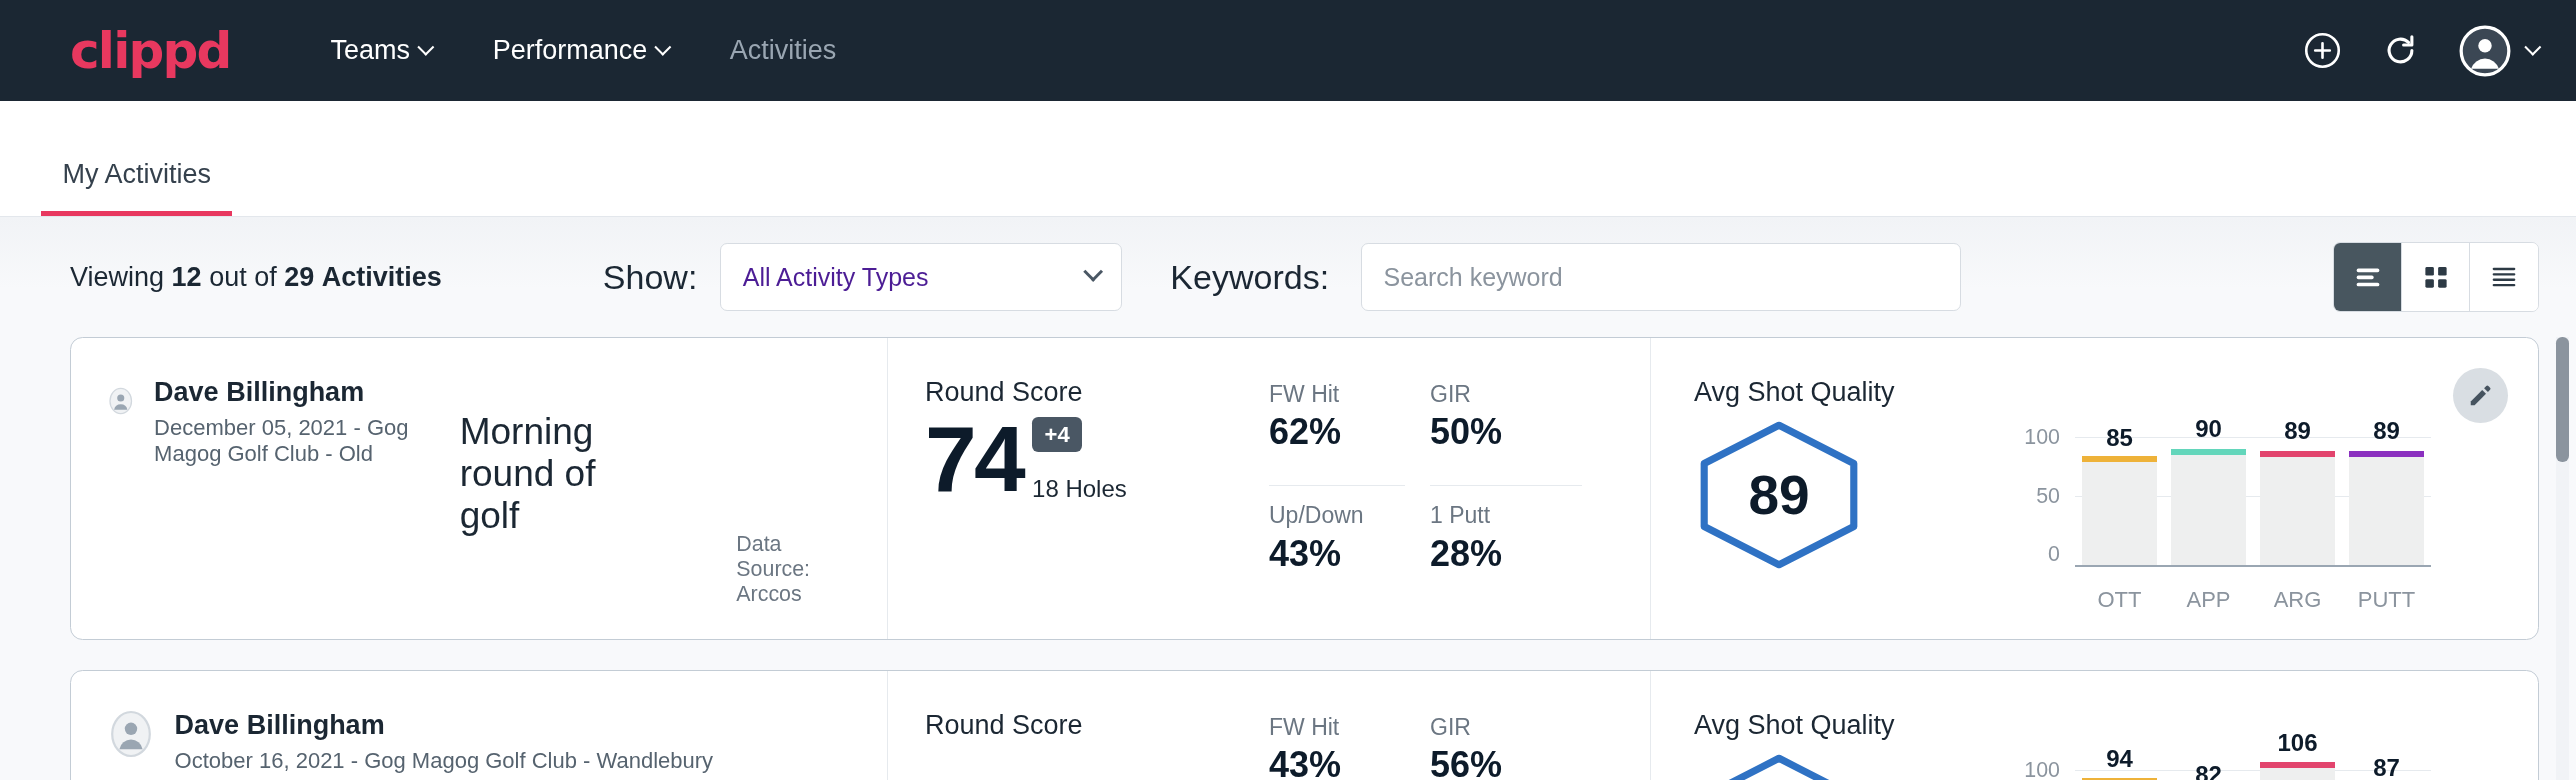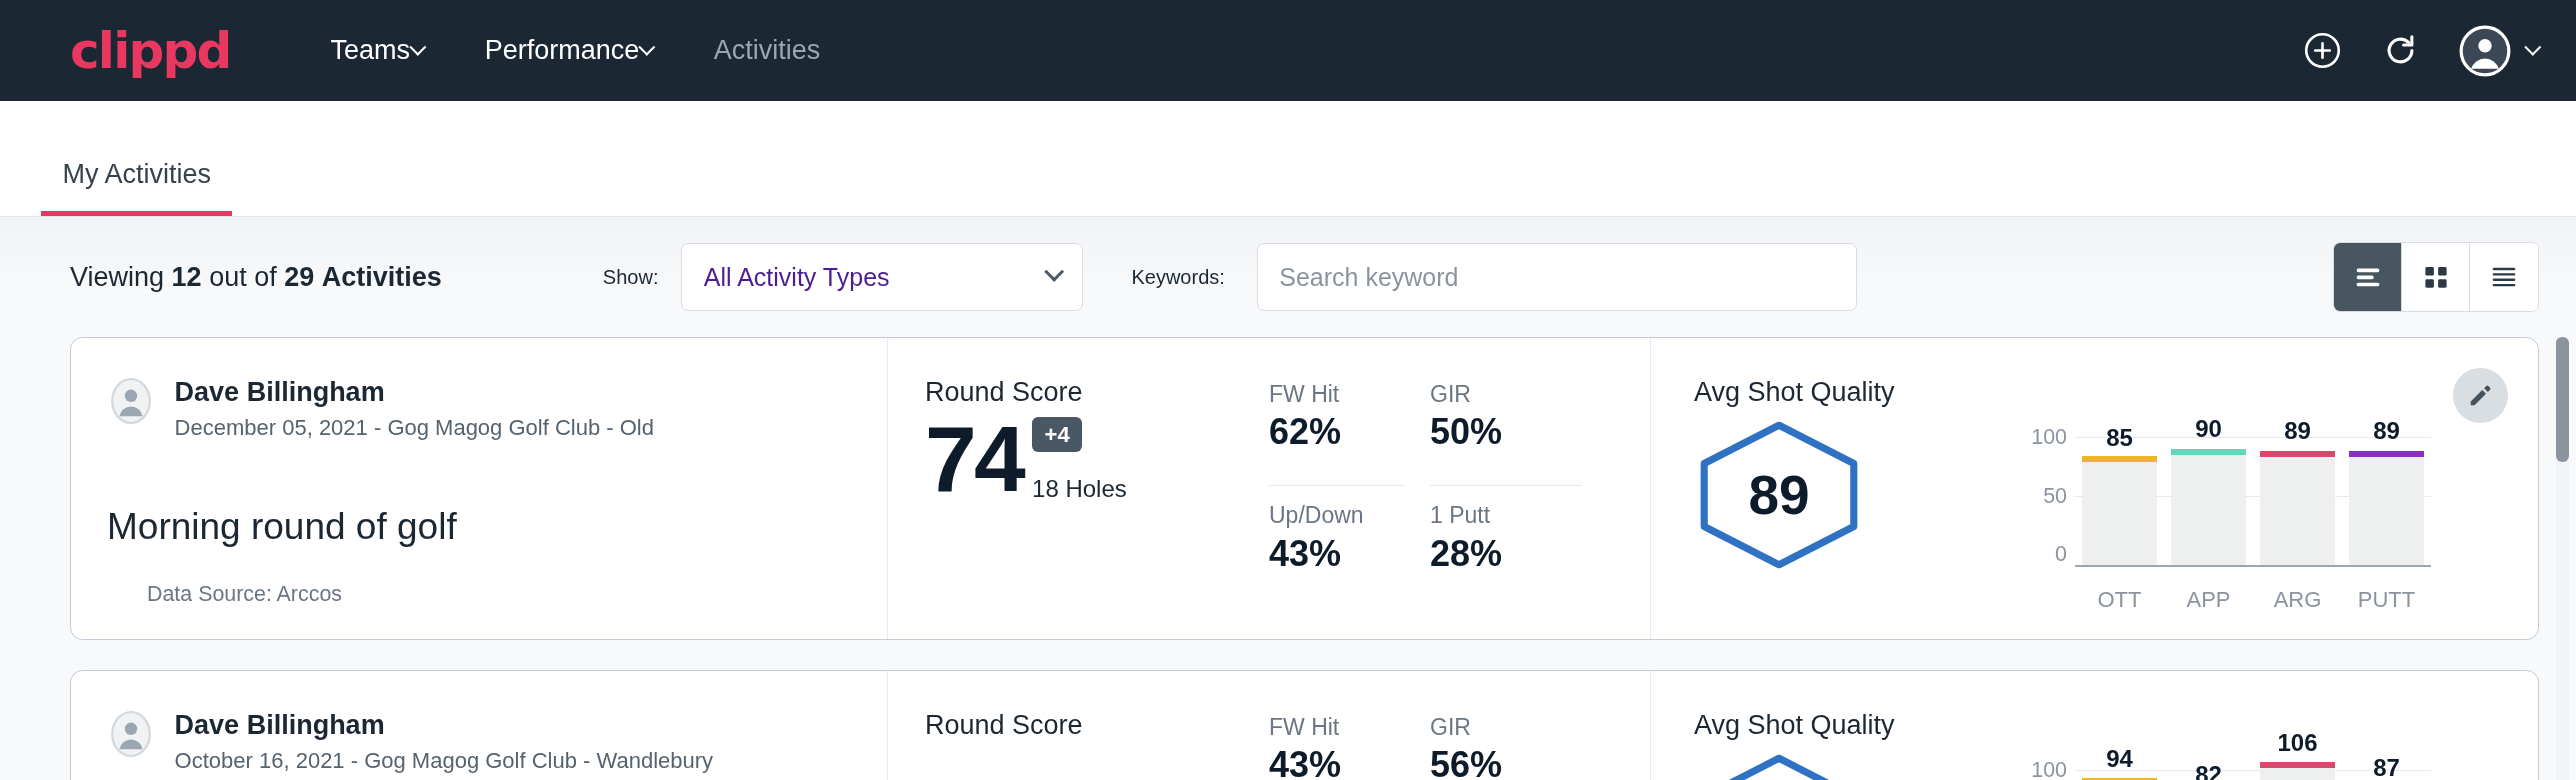--- a/index.html
+++ b/index.html
@@ -28,21 +28,21 @@
     margin-right: 100px;
     line-height: 1;
     font-family: "DejaVu Sans", sans-serif;
   }
   .navlinks { display: flex; align-items: center; gap: 61px; }
   .navlink {
     font-size: 27px;
     color: #ffffff;
     display: flex;
     align-items: center;
-    gap: 2px;
+    gap: 10px;
     cursor: pointer;
     white-space: nowrap;
   }
   .navlink.muted { color: #9aa6b2; }
   .chev {
     display: inline-block;
     width: 11.6px; height: 11.6px;
     border-right: 2.7px solid currentColor;
     border-bottom: 2.7px solid currentColor;
     transform: rotate(45deg) translate(-2.7px,-2.7px);
@@ -84,21 +84,21 @@
     background: linear-gradient(#f1f3f6, #f8f9fb 60%);
   }
   .viewing { font-size: 27px; color: #1b2733; white-space: nowrap; }
   .viewing b { font-weight: 700; }
   .filter-mid {
     margin-left: 161px;
     display: flex;
     align-items: center;
     gap: 23px;
   }
-  .flabel { font-size: 20px; color: #1b2733; white-space: nowrap; }
+  .flabel { font-size: 34px; color: #1b2733; white-space: nowrap; }
   .select {
     width: 402px; height: 68px;
     background: #fff;
     border: 0.9px solid #d7dce2;
     border-radius: 7.1px;
     display: flex;
     align-items: center;
     padding: 0 21.4px;
     font-size: 25px;
     color: #4c1d95;
@@ -158,21 +158,21 @@
     display: flex;
     align-items: stretch;
     margin-bottom: 30px;
     position: relative;
     padding: 0 0 0 0;
   }
   .card-left {
     width: 817px;
     padding: 39px 36px 32px 36px;
     display: flex;
-    flex-direction: column;
+    flex-direction: row;
     border-right: 0.9px solid #e6eaee;
     gap: 31px;
   }
   .who { display: flex; align-items: flex-start; gap: 19.6px; }
   .who-text { display: flex; flex-direction: column; gap: 7.1px; }
   .who-name { font-size: 27px; font-weight: 700; color: #1b2733; }
   .who-meta { font-size: 22px; color: #56636f; }
   .card-title {
     font-size: 37px;
     font-weight: 400;
@@ -260,21 +260,21 @@
 
   
   .chart { flex: 1; display: flex; padding-top: 12.5px; position: relative; }
   .yaxis {
     width: 59px;
     position: relative;
     height: 150px;
   }
   .ytick {
     position: absolute;
-    right: 8px;
+    right: 15px;
     font-size: 21.4px;
     color: #8b949e;
     transform: translateY(-50%);
   }
   .plot {
     flex: 1;
     position: relative;
     height: 150px;
   }
   .gridline {

